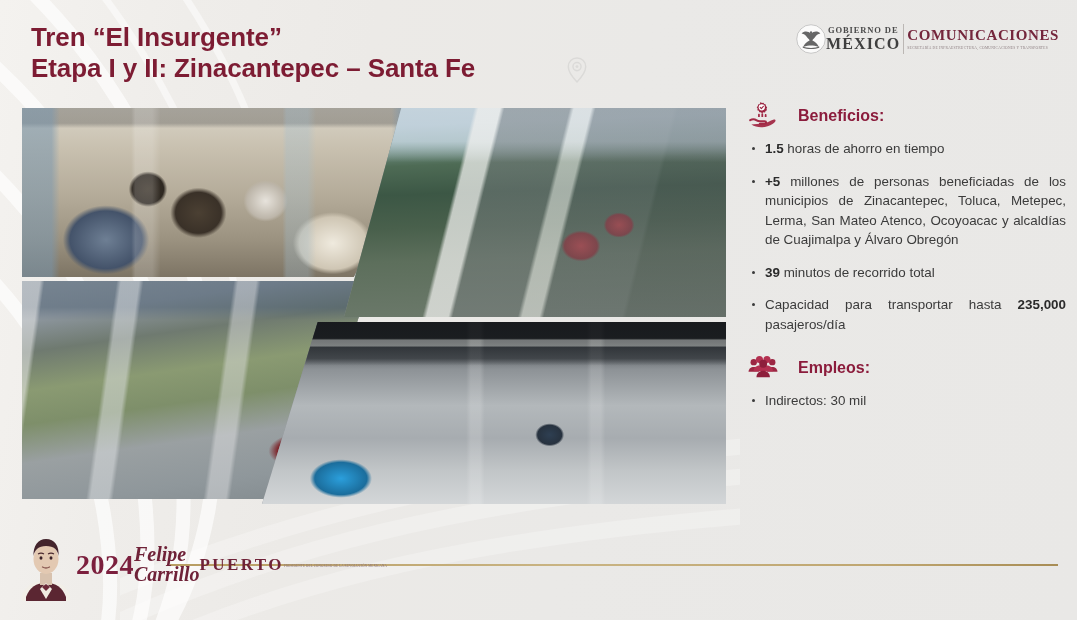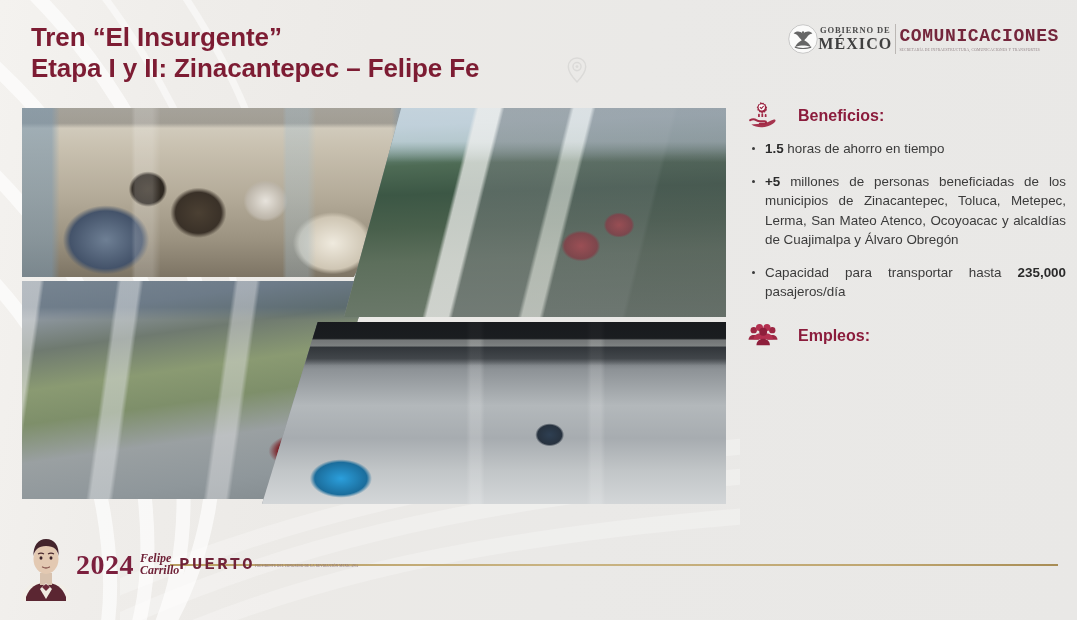--- a/index.html
+++ b/index.html
@@ -108,22 +108,22 @@
     margin-top: 1px;
   }
   .logo-div {
     width: 1px;
     height: 30px;
     background: #bbb7b4;
     margin: 0 3px;
   }
   .sec-words { display: flex; flex-direction: column; }
   .sec-big {
-    font-family: Liberation Mono, monospace;
-    font-size: 18px;
+    font-family: Liberation Serif, serif;
+    font-size: 15px;
     font-weight: 700;
     letter-spacing: .6px;
     color: #74263c;
     line-height: 1;
   }
   .sec-sub {
     font-family: "Liberation Serif", "DejaVu Serif", serif;
     font-size: 3.6px;
     letter-spacing: .25px;
     color: #8d7f82;
@@ -311,28 +311,27 @@
   .badge-year {
     font-family: "Liberation Serif", "DejaVu Serif", serif;
     font-size: 28px;
     font-weight: 700;
     color: #7b1f3d;
     letter-spacing: .5px;
   }
   .badge-name {
     font-family: "Liberation Serif", "DejaVu Serif", serif;
     font-style: italic;
-    font-size: 12px;
+    font-size: 20px;
     font-weight: 700;
     color: #6f2238;
     margin-top: -3px;
-    margin-left: 6px;
   }
   .badge-sur {
-    font-family: Liberation Mono, monospace;
+    font-family: Liberation Serif, serif;
     font-size: 17px;
     font-weight: 700;
     color: #6f2238;
     letter-spacing: 2.4px;
     margin-top: -1px;
   }
   .badge-sub {
     font-family: "Liberation Serif", "DejaVu Serif", serif;
     font-size: 3.2px;
     color: #8a6f76;
@@ -395,21 +394,21 @@
         <path d="M-20 210 C 150 130, 340 80, 640 55"></path>
         <path d="M-20 175 C 160 100, 350 50, 640 25"></path>
       </g>
     </svg>
   </div>
 
   <div class="ghost-word">&nbsp;</div>
 
   <div class="title-block">
     <div class="title-line">Tren “El Insurgente”</div>
-    <div class="title-line">Etapa I y II: Zinacantepec – Felipe Fe</div>
+    <div class="title-line">Etapa I y II: Zinacantepec – Santa Fe</div>
   </div>
 
   <div class="title-pin">
     <svg viewBox="0 0 24 28">
       <path d="M12 1 C6.5 1 2.5 5 2.5 10.4 C2.5 17 12 27 12 27 S21.5 17 21.5 10.4 C21.5 5 17.5 1 12 1 Z" fill="none" stroke="#5b5b5b" stroke-width="1.6"></path>
       <circle cx="12" cy="10.3" r="4.4" fill="none" stroke="#5b5b5b" stroke-width="1.6"></circle>
       <circle cx="12" cy="10.3" r="1.6" fill="#5b5b5b"></circle>
     </svg>
   </div>
 
@@ -480,20 +479,23 @@
         </div>
         <div class="sec-title">Beneficios:</div>
       </div>
 
       <ul class="bullets">
         <li>
           <b>1.5</b><span> horas de ahorro en tiempo</span>
         </li>
         <li>
           <b>+5</b><span> millones de personas beneficiadas de los municipios de Zinacantepec, Toluca, Metepec, Lerma, San Mateo Atenco, Ocoyoacac y alcaldías de Cuajimalpa y Álvaro Obregón</span>
+        </li>
+        <li class="nowrap">
+          <b>39</b><span> minutos de recorrido total</span>
         </li>
         <li>
           <span>Capacidad para transportar hasta </span><b>235,000</b><span> pasajeros/día</span>
         </li>
       </ul>
     </div>
 
     <div class="section empleos">
       <div class="section-head">
         <div class="sec-icon">
@@ -513,20 +515,23 @@
             <g fill="#8e1f3c">
               <circle cx="17.2" cy="11.4" r="4.5"></circle>
               <path d="M9.6 26.6 c0-4.4 3.4-7.3 7.6-7.3 s7.6 2.9 7.6 7.3z"></path>
             </g>
           </svg>
         </div>
         <div class="sec-title">Empleos:</div>
       </div>
 
       <ul class="bullets">
+        <li>
+          <span>Indirectos: 30 mil</span>
+        </li>
       </ul>
     </div>
 
   </div>
 
   <div class="bottom-rule"></div>
 
   <div class="badge2024">
     <div class="badge-portrait">
       <svg viewBox="0 0 56 72">

